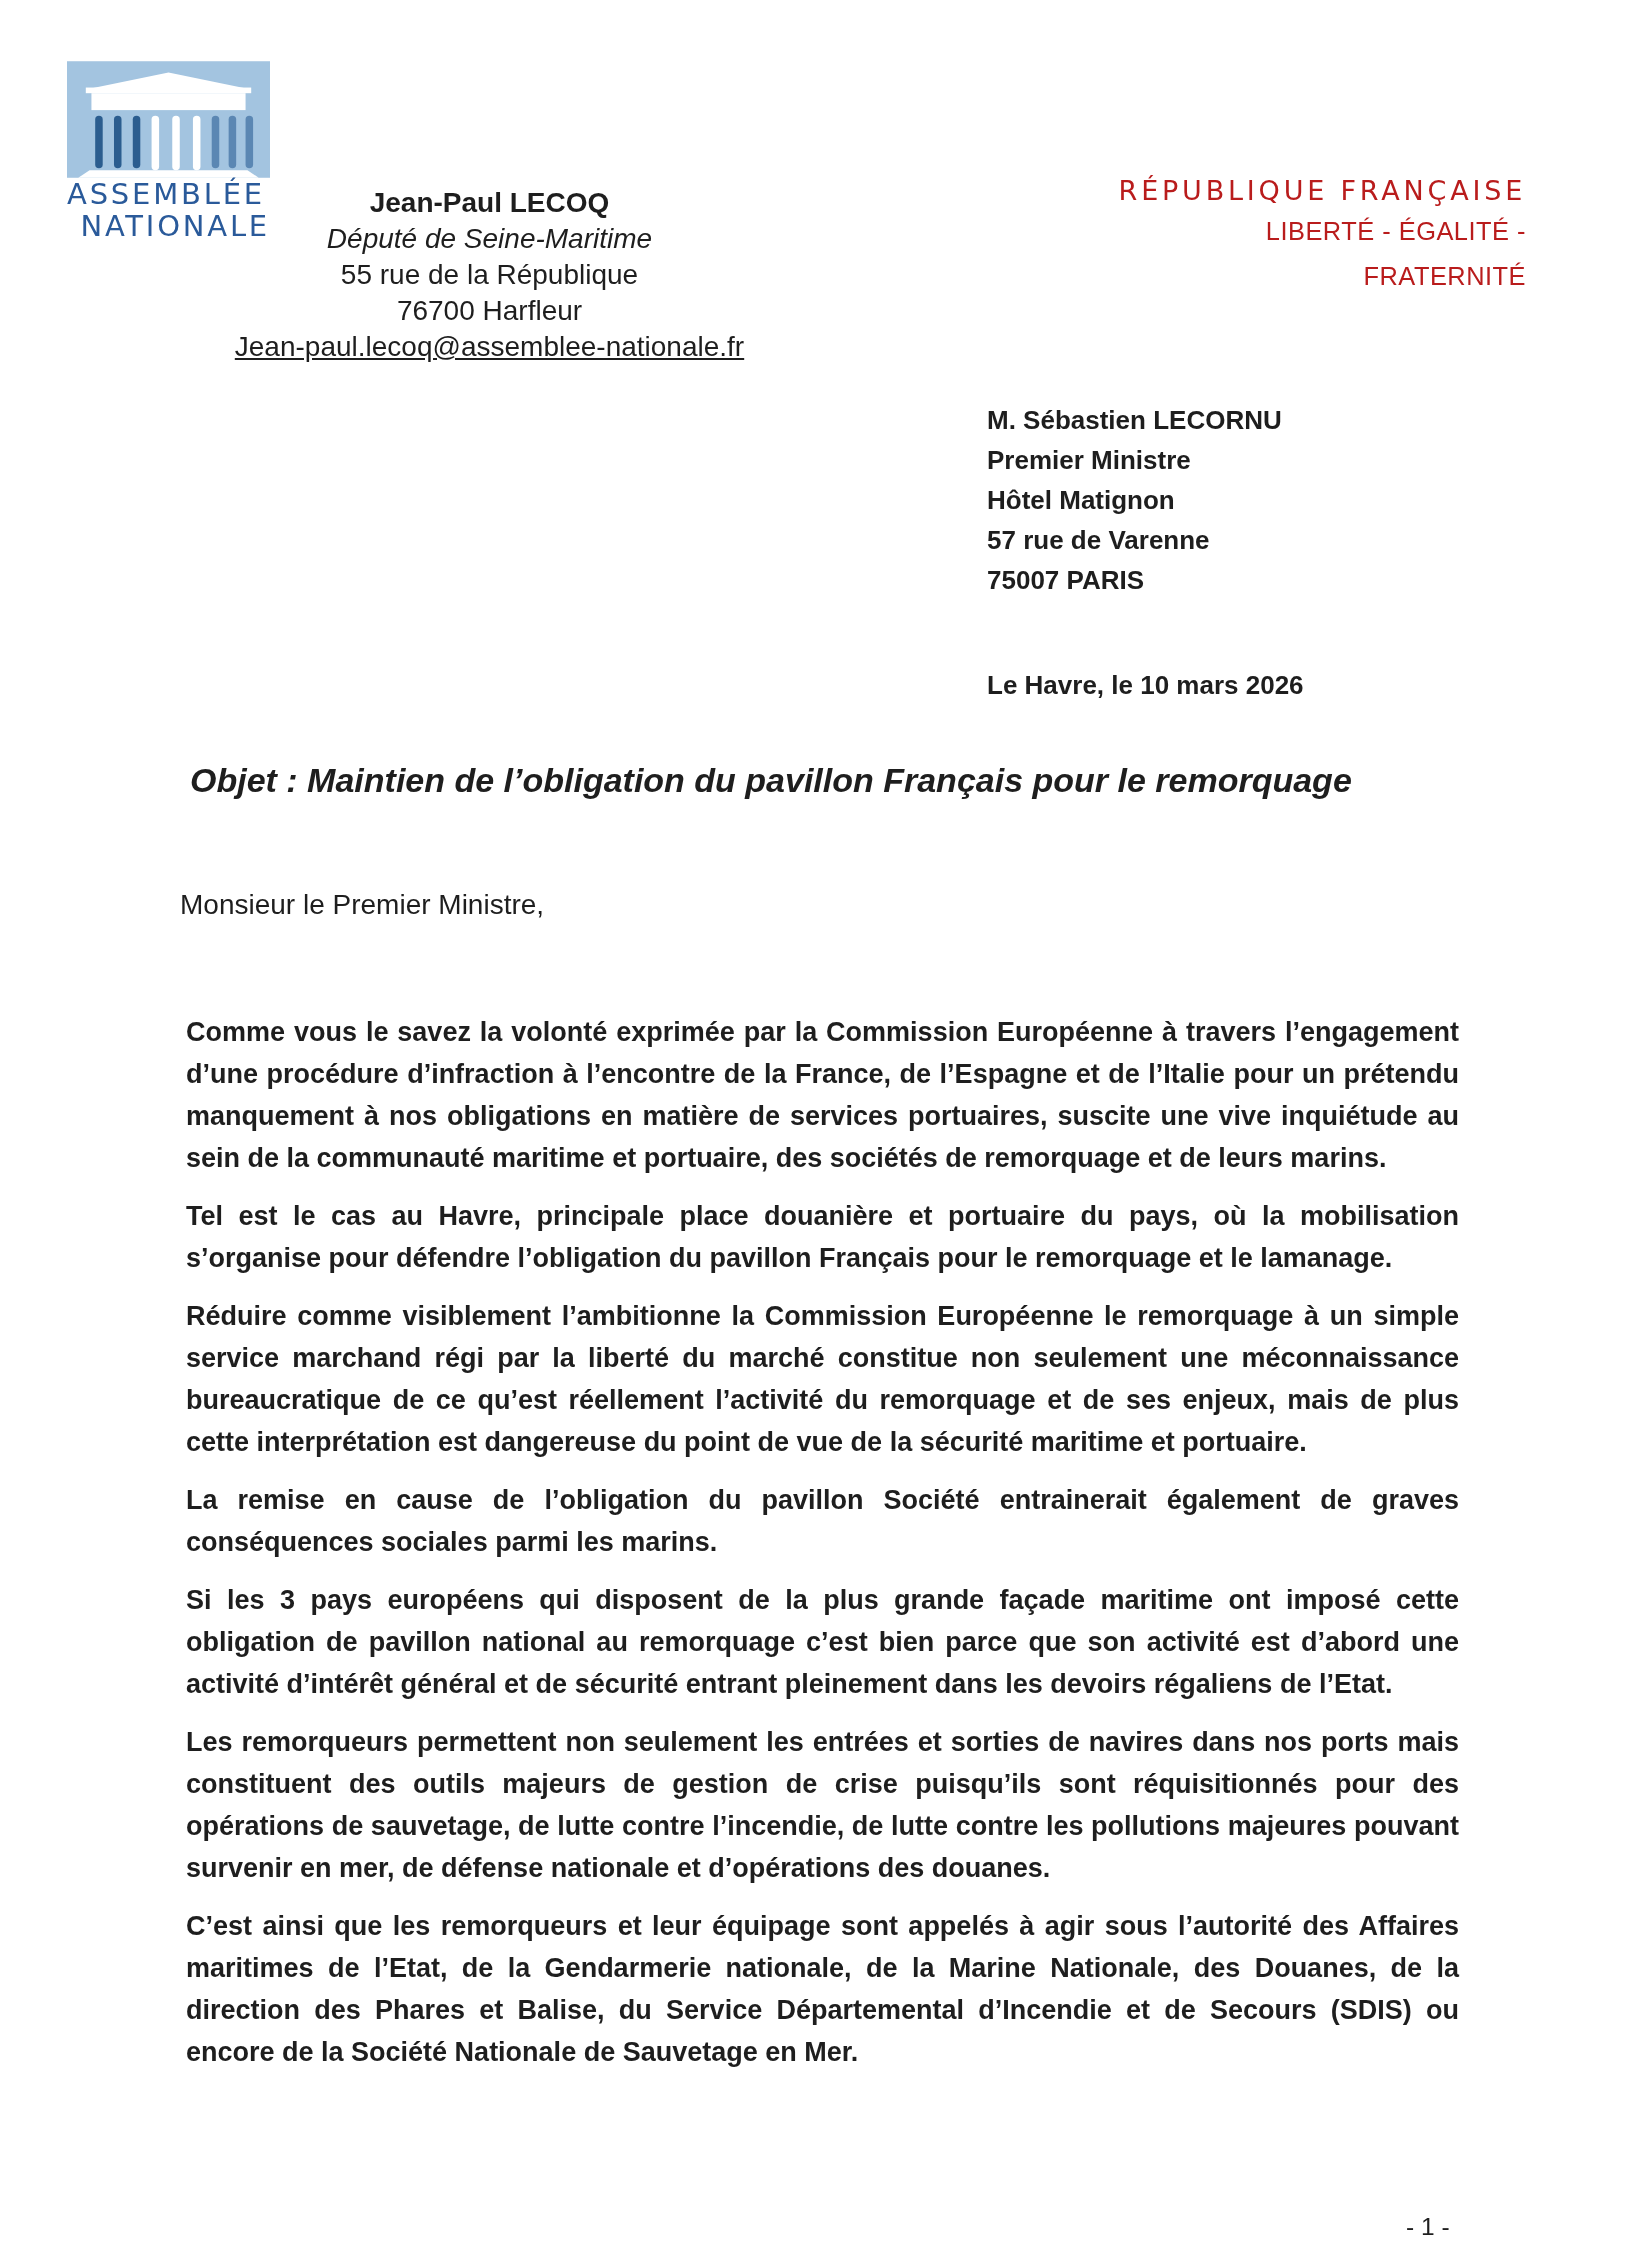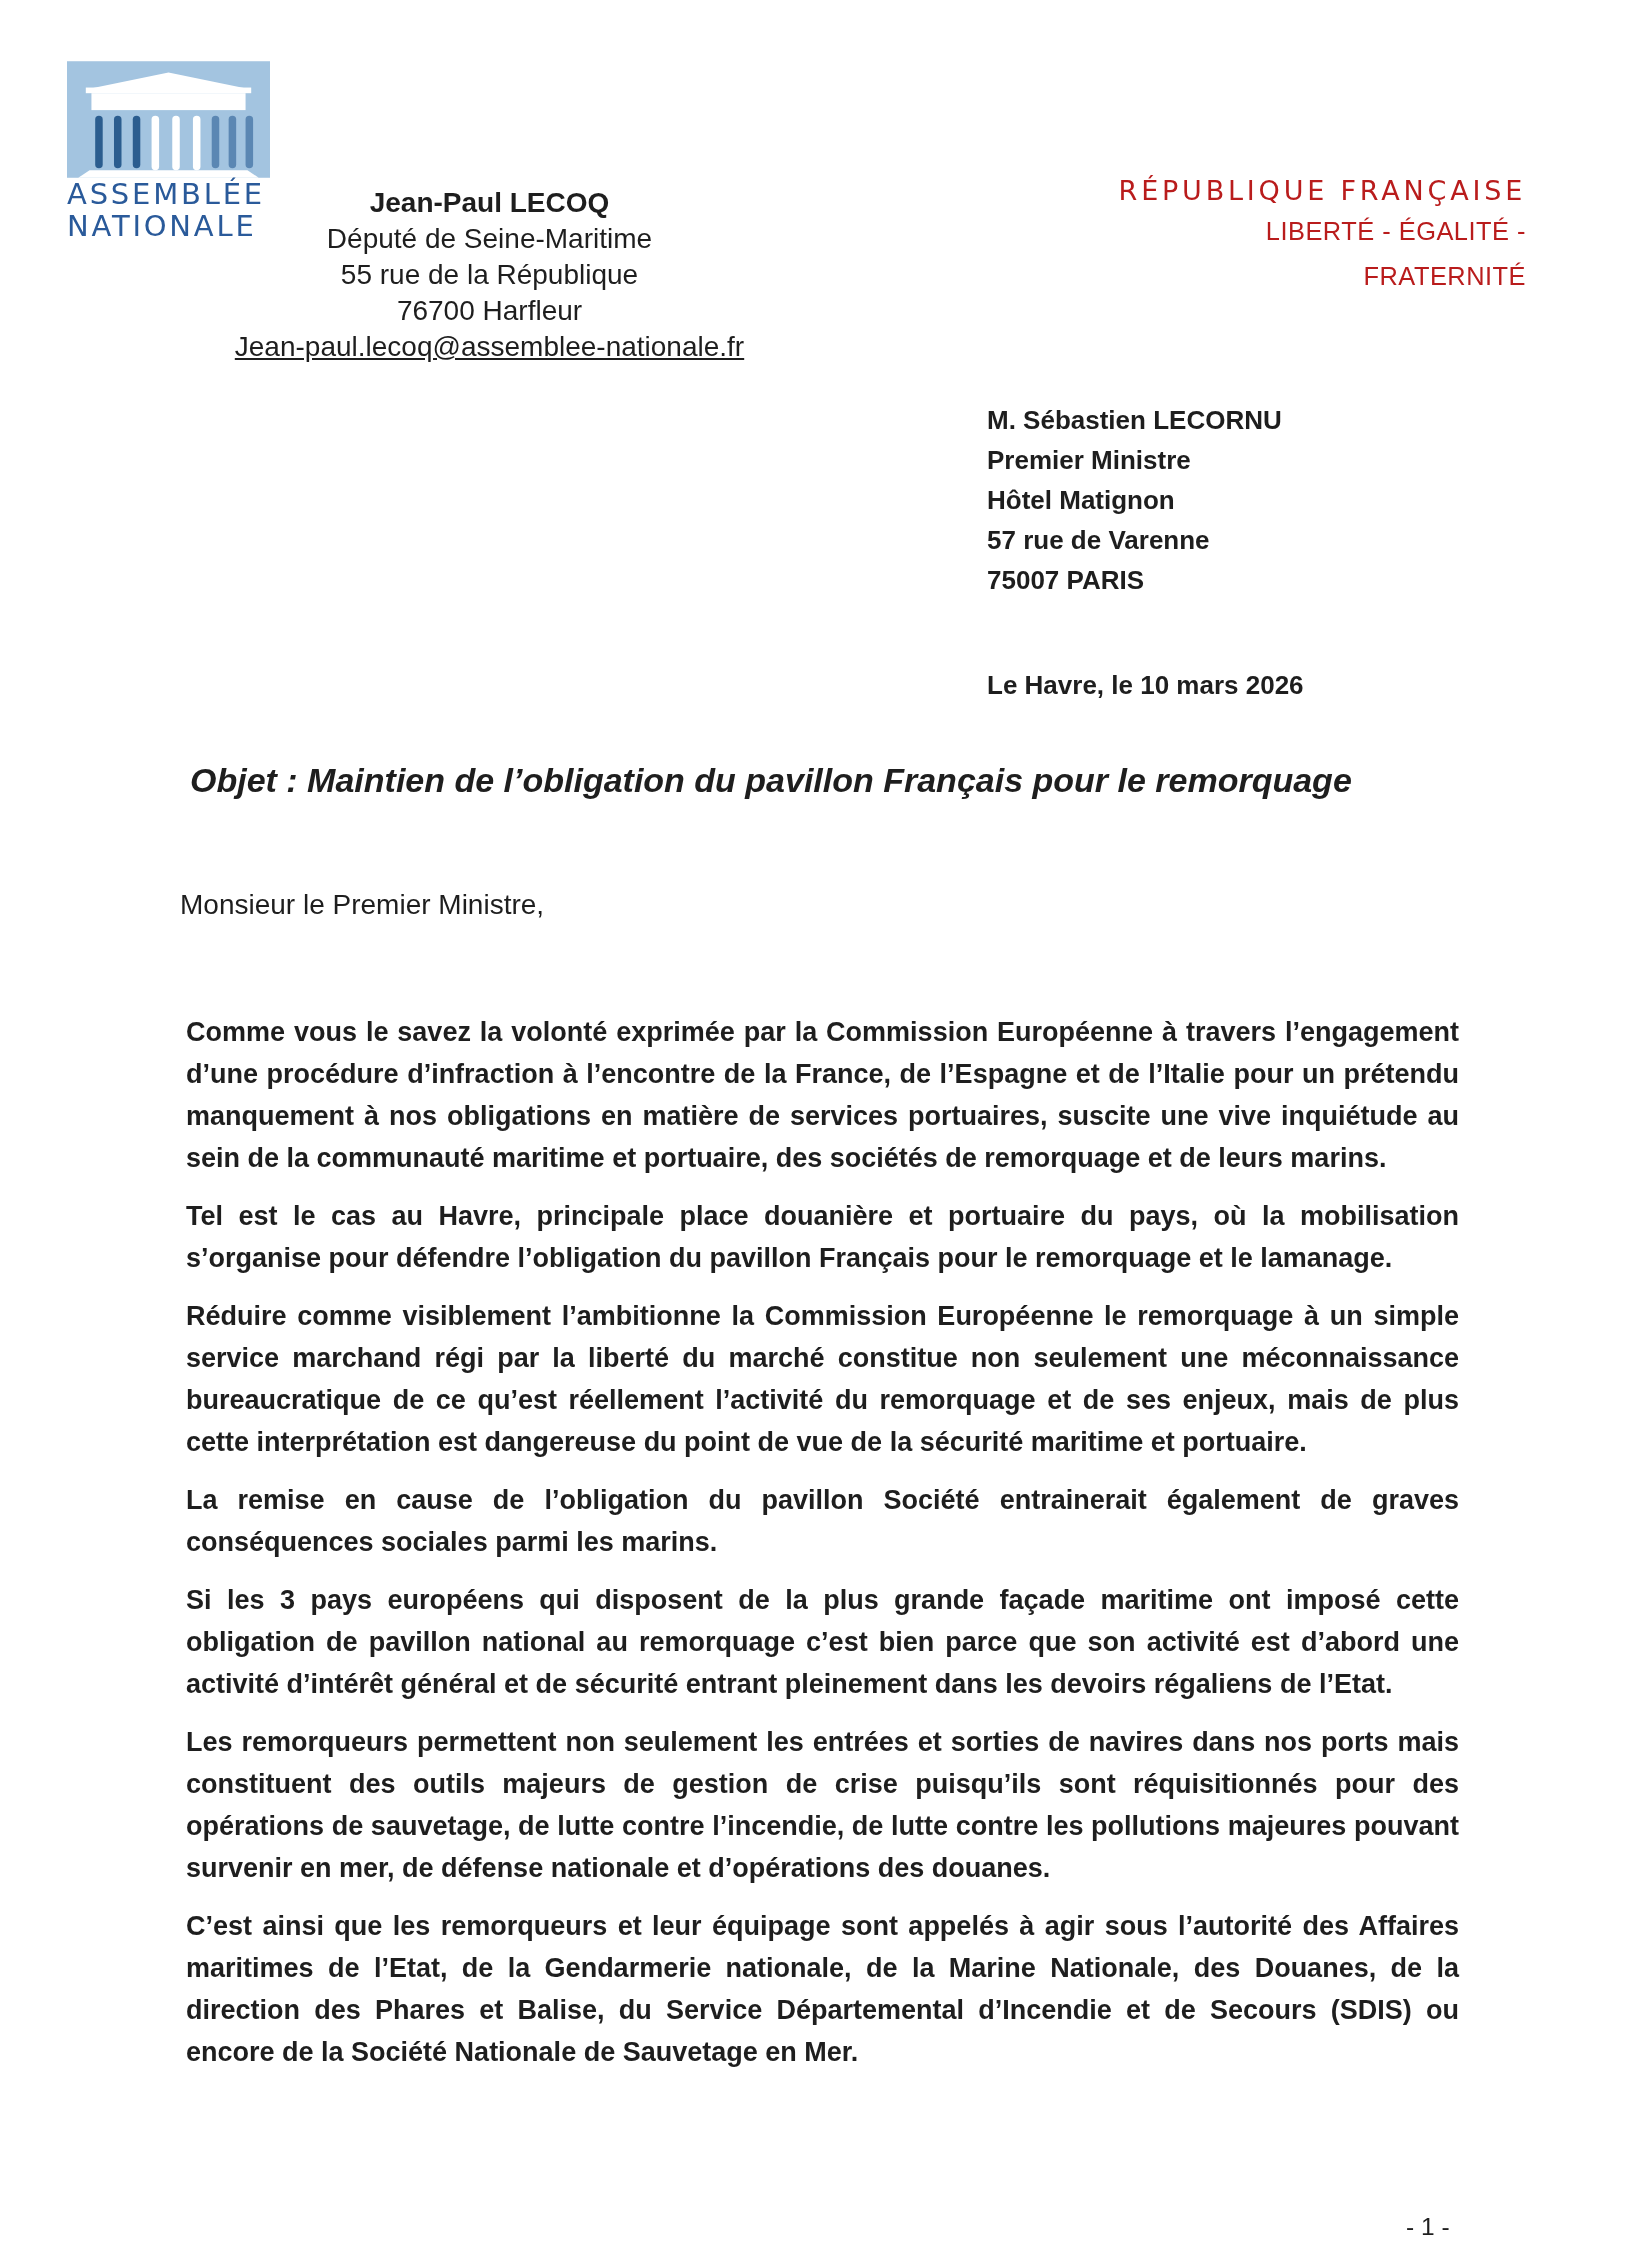--- a/index.html
+++ b/index.html
@@ -7,26 +7,26 @@
          font-family: "Liberation Sans", "DejaVu Sans", sans-serif; color: #1e1e1e; }
   .abs { position: absolute; }
 
   
   #logo { left: 67px; top: 61px; width: 203px; height: 184px; }
   #logo-box { position: absolute; left: 0; top: 0; width: 203px; height: 117px; }
   .logo-word { position: absolute; left: 0; width: 203px; color: #2a5a9a;
                font-family: "DejaVu Sans", sans-serif; font-size: 29px; letter-spacing: 2.8px;
                line-height: 32px; white-space: nowrap; }
   #logo-word-1 { top: 117px; }
-  #logo-word-2 { top: 149px; }
+  #logo-word-2 { top: 149px; text-align: right; }
 
   
   #sender { left: 188px; top: 185px; width: 603px; text-align: center; font-size: 28px; line-height: 36px; }
   #sender .name { font-weight: bold; }
-  #sender .role { }
+  #sender .role { font-style: italic; }
   #sender .email { text-decoration: underline; }
 
   
   #republic { left: 1102px; top: 173px; width: 424px; text-align: right; color: #b91c1c; }
   #republic .l1 { font-family: "DejaVu Sans", sans-serif; font-size: 27px; letter-spacing: 3.8px; line-height: 36px; }
   #republic .l2 { font-size: 25.4px; line-height: 45px; letter-spacing: 0.5px; }
 
   
   #recipient { left: 987px; top: 400px; font-size: 26px; font-weight: bold; line-height: 40px; }
   #date { left: 987px; top: 670px; font-size: 26px; font-weight: bold; }

